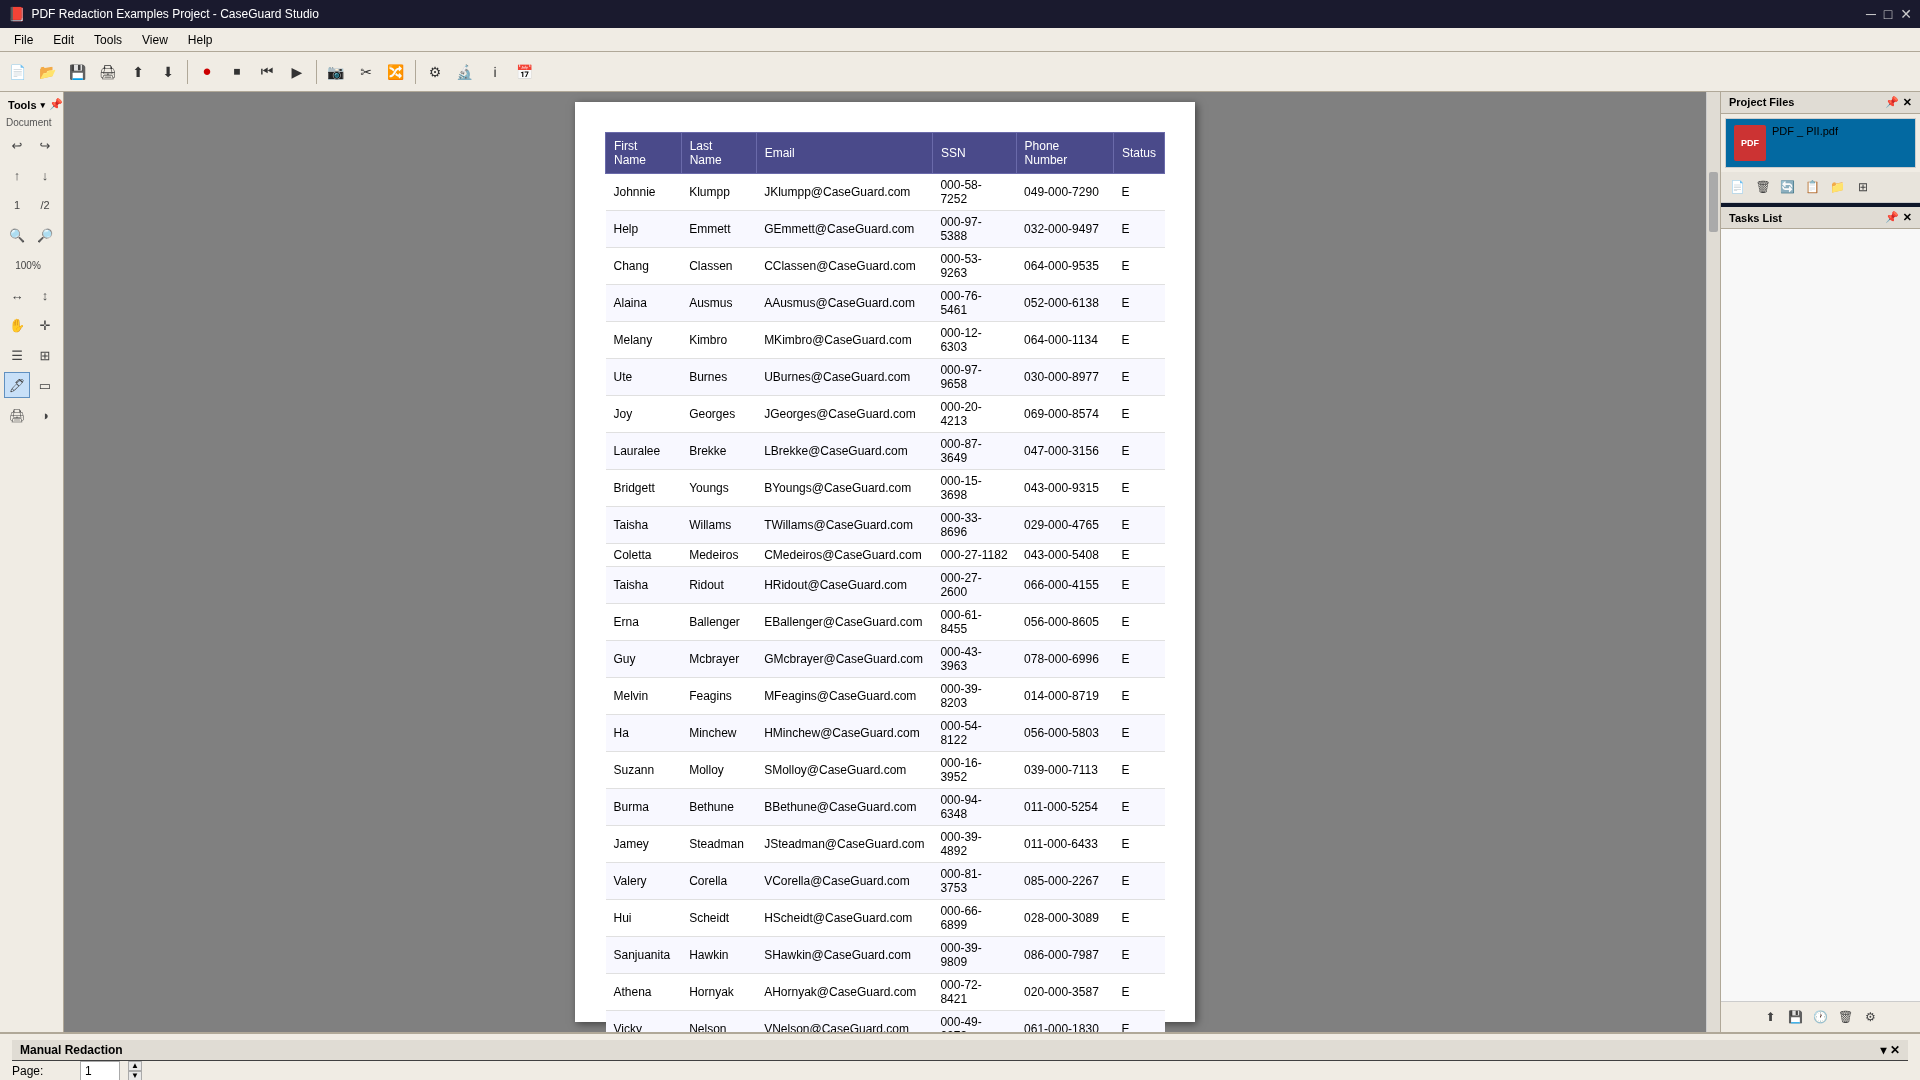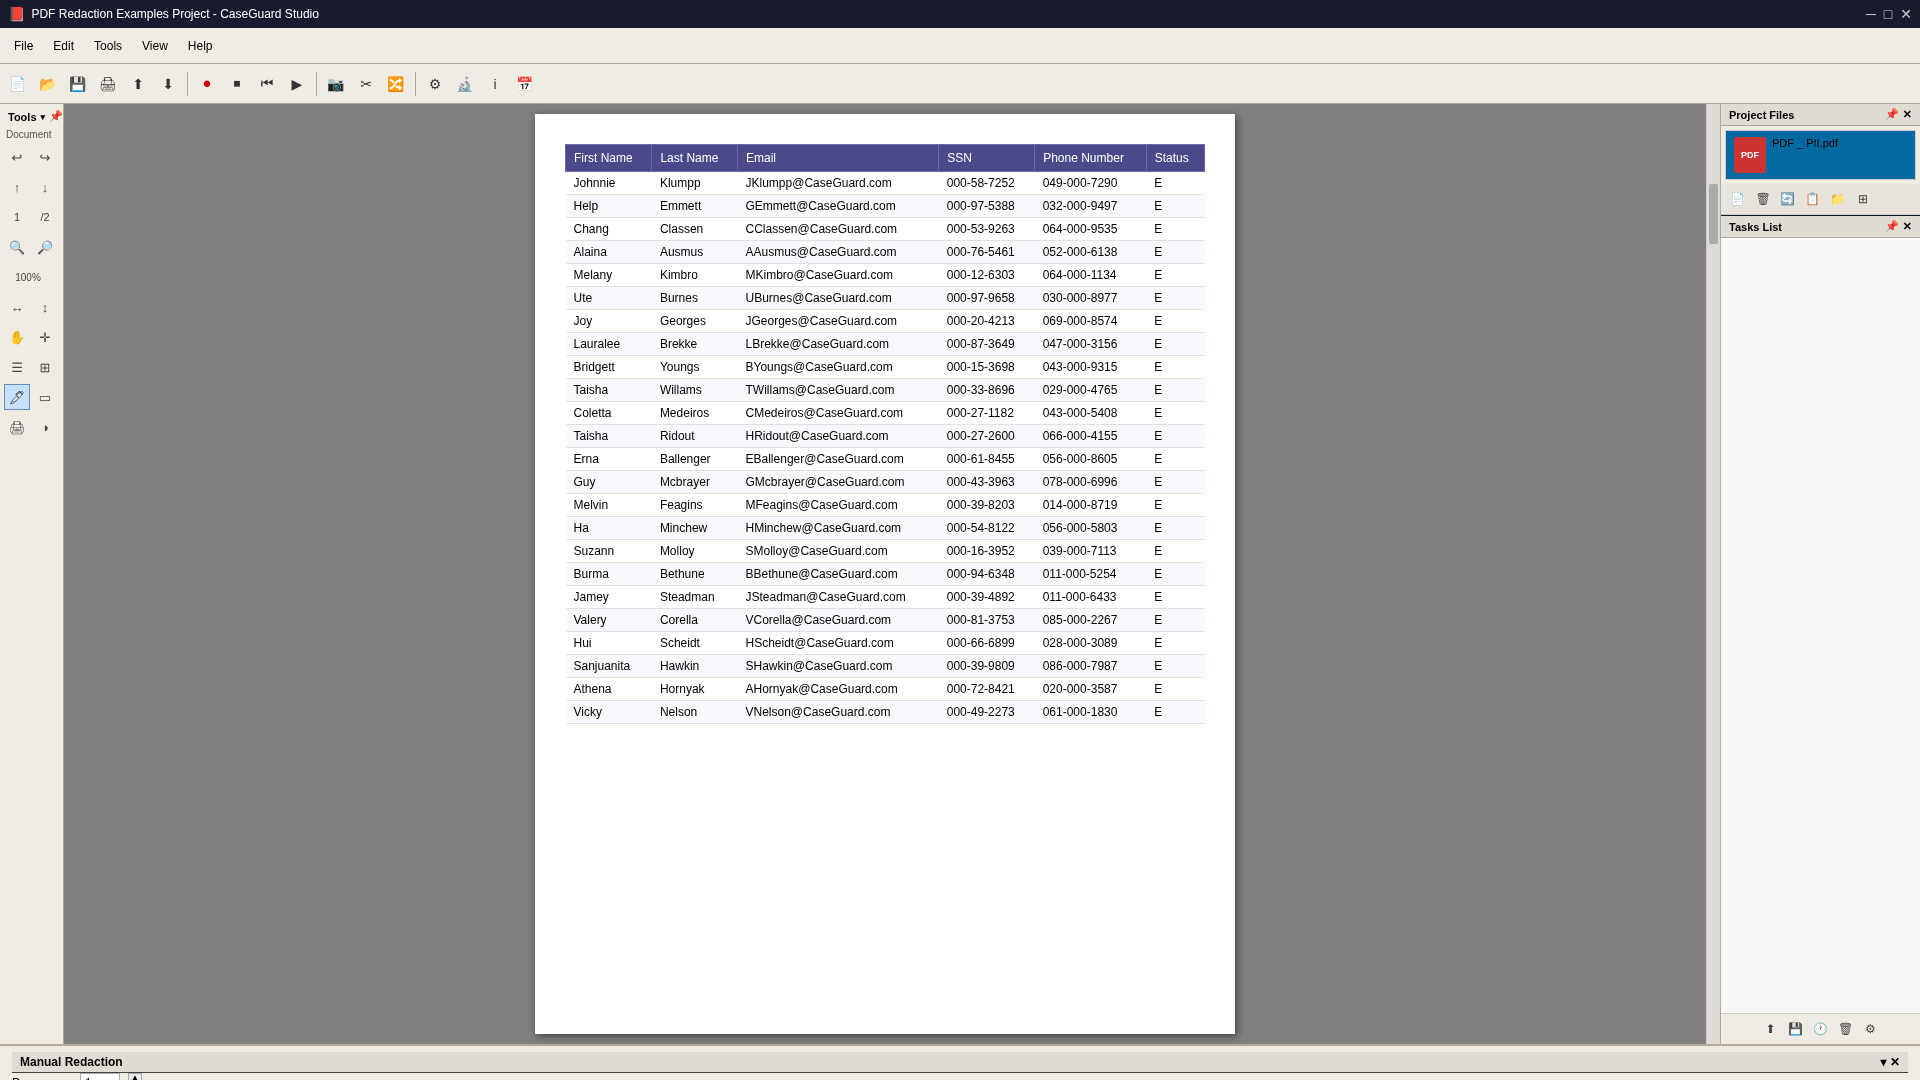--- a/index.html
+++ b/index.html
@@ -5,59 +5,59 @@
     * { margin: 0; padding: 0; box-sizing: border-box; }
     body { font-family: 'Segoe UI', Arial, sans-serif; font-size: 12px; background: #d4d0c8; color: #000; width: 1920px; height: 1080px; overflow: hidden; }
 
     
     #title-bar { background: #1a1a2e; color: #fff; height: 28px; display: flex; align-items: center; padding: 0 8px; font-size: 12px; }
     #title-bar .pdf-icon { color: #e84040; margin-right: 6px; font-size: 14px; }
     #title-bar .win-controls { margin-left: auto; display: flex; gap: 8px; }
     #title-bar .win-controls span { cursor: pointer; font-size: 14px; color: #ccc; }
 
     
-    #menu-bar { background: #f0ece4; height: 36px; display: flex; align-items: center; padding: 0 4px; border-bottom: 1px solid #b0a898; }
+    #menu-bar { background: #f0ece4; height: 24px; display: flex; align-items: center; padding: 0 4px; border-bottom: 1px solid #b0a898; }
     #menu-bar .menu-item { padding: 2px 10px; cursor: pointer; font-size: 12px; }
 
     
     #toolbar { background: #f0ece4; height: 40px; display: flex; align-items: center; padding: 0 4px; border-bottom: 1px solid #b0a898; gap: 2px; }
     .tb-btn { width: 28px; height: 28px; display: flex; align-items: center; justify-content: center; cursor: pointer; border: 1px solid transparent; background: transparent; font-size: 14px; color: #333; }
     .tb-sep { width: 1px; height: 24px; background: #b0a898; margin: 0 3px; }
 
     
     #main { display: flex; height: calc(1080px - 28px - 24px - 40px - 24px - 24px); }
 
     
     #left-panel { width: 64px; background: #f0ece4; border-right: 1px solid #b0a898; display: flex; flex-direction: column; padding: 4px; }
     #left-panel .panel-title { font-size: 11px; font-weight: bold; padding: 2px 4px; display: flex; align-items: center; gap: 4px; }
     #left-panel .section-title { font-size: 10px; color: #555; padding: 4px 2px 2px; }
     .tool-row { display: flex; gap: 2px; margin: 2px 0; }
     .tool-btn { width: 26px; height: 26px; display: flex; align-items: center; justify-content: center; cursor: pointer; border: 1px solid transparent; background: transparent; font-size: 13px; color: #444; }
     .tool-btn.active { background: #c8e0f8; border: 1px solid #6090c0; }
 
     
     #doc-area { flex: 1; background: #808080; overflow: auto; display: flex; justify-content: center; padding: 10px; }
-    #page-container { background: #fff; width: 700px; min-height: 900px; box-shadow: 2px 2px 8px rgba(0,0,0,0.5); padding: 30px; }
+    #page-container { background: #fff; width: 620px; min-height: 900px; box-shadow: 2px 2px 8px rgba(0,0,0,0.5); padding: 30px; }
 
     
     .pdf-table { width: 100%; border-collapse: collapse; font-size: 12px; }
     .pdf-table th { background: #4a4a8a; color: #fff; padding: 6px 8px; text-align: left; border: 1px solid #6a6aaa; font-weight: normal; }
     .pdf-table td { padding: 4px 8px; border-bottom: 1px solid #e0e0e0; }
     .pdf-table tr:nth-child(even) { background: #f8f8ff; }
 
     
     #right-panel { width: 200px; background: #f0ece4; border-left: 1px solid #b0a898; display: flex; flex-direction: column; }
-    #right-panel .panel-header { background: #e0dcd4; padding: 4px 8px; font-size: 11px; font-weight: bold; border-bottom: 1px solid #b0a898; display: flex; align-items: center; justify-content: space-between; }
+    #right-panel .panel-header { background: #e0dcd4; padding: 4px 8px; font-size: 11px; font-weight: bold; border-bottom: 1px solid #b0a898; display: flex; justify-content: space-between; }
     #file-item { display: flex; align-items: flex-start; gap: 6px; padding: 6px 8px; cursor: pointer; background: #0369a1; margin: 4px; border: 1px solid #ccc; }
     .pdf-file-icon { width: 32px; height: 36px; background: #cc3333; display: flex; align-items: center; justify-content: center; color: #fff; font-size: 9px; font-weight: bold; border-radius: 2px; position: relative; }
     .pdf-file-icon::after { content: 'PDF'; }
     .file-name { font-size: 11px; }
 
     
-    #tasks-header { background: #e0dcd4; padding: 4px 8px; font-size: 11px; font-weight: bold; border-top: 1px solid #0f172a; border-bottom: 1px solid #b0a898; display: flex; align-items: center; justify-content: space-between; }
+    #tasks-header { background: #e0dcd4; padding: 4px 8px; font-size: 11px; font-weight: bold; border-top: 4px solid #0f172a; border-bottom: 1px solid #b0a898; display: flex; align-items: center; justify-content: space-between; }
     #tasks-area { flex: 1; background: #f8f8f8; }
 
     
     #right-icon-bar { display: flex; gap: 3px; padding: 4px 6px; border-bottom: 1px solid #ccc; background: #e8e4dc; flex-wrap: wrap; }
     .ri-btn { width: 22px; height: 22px; display: flex; align-items: center; justify-content: center; cursor: pointer; border: 1px solid transparent; font-size: 12px; color: #444; }
 
     
     #bottom-panel { background: #f0ece4; border-top: 2px solid #b0a898; height: 120px; padding: 6px 12px; }
     #bottom-panel .bp-row { display: flex; align-items: center; gap: 8px; margin-bottom: 21px; }
     #bottom-panel label { font-size: 12px; min-width: 60px; }

